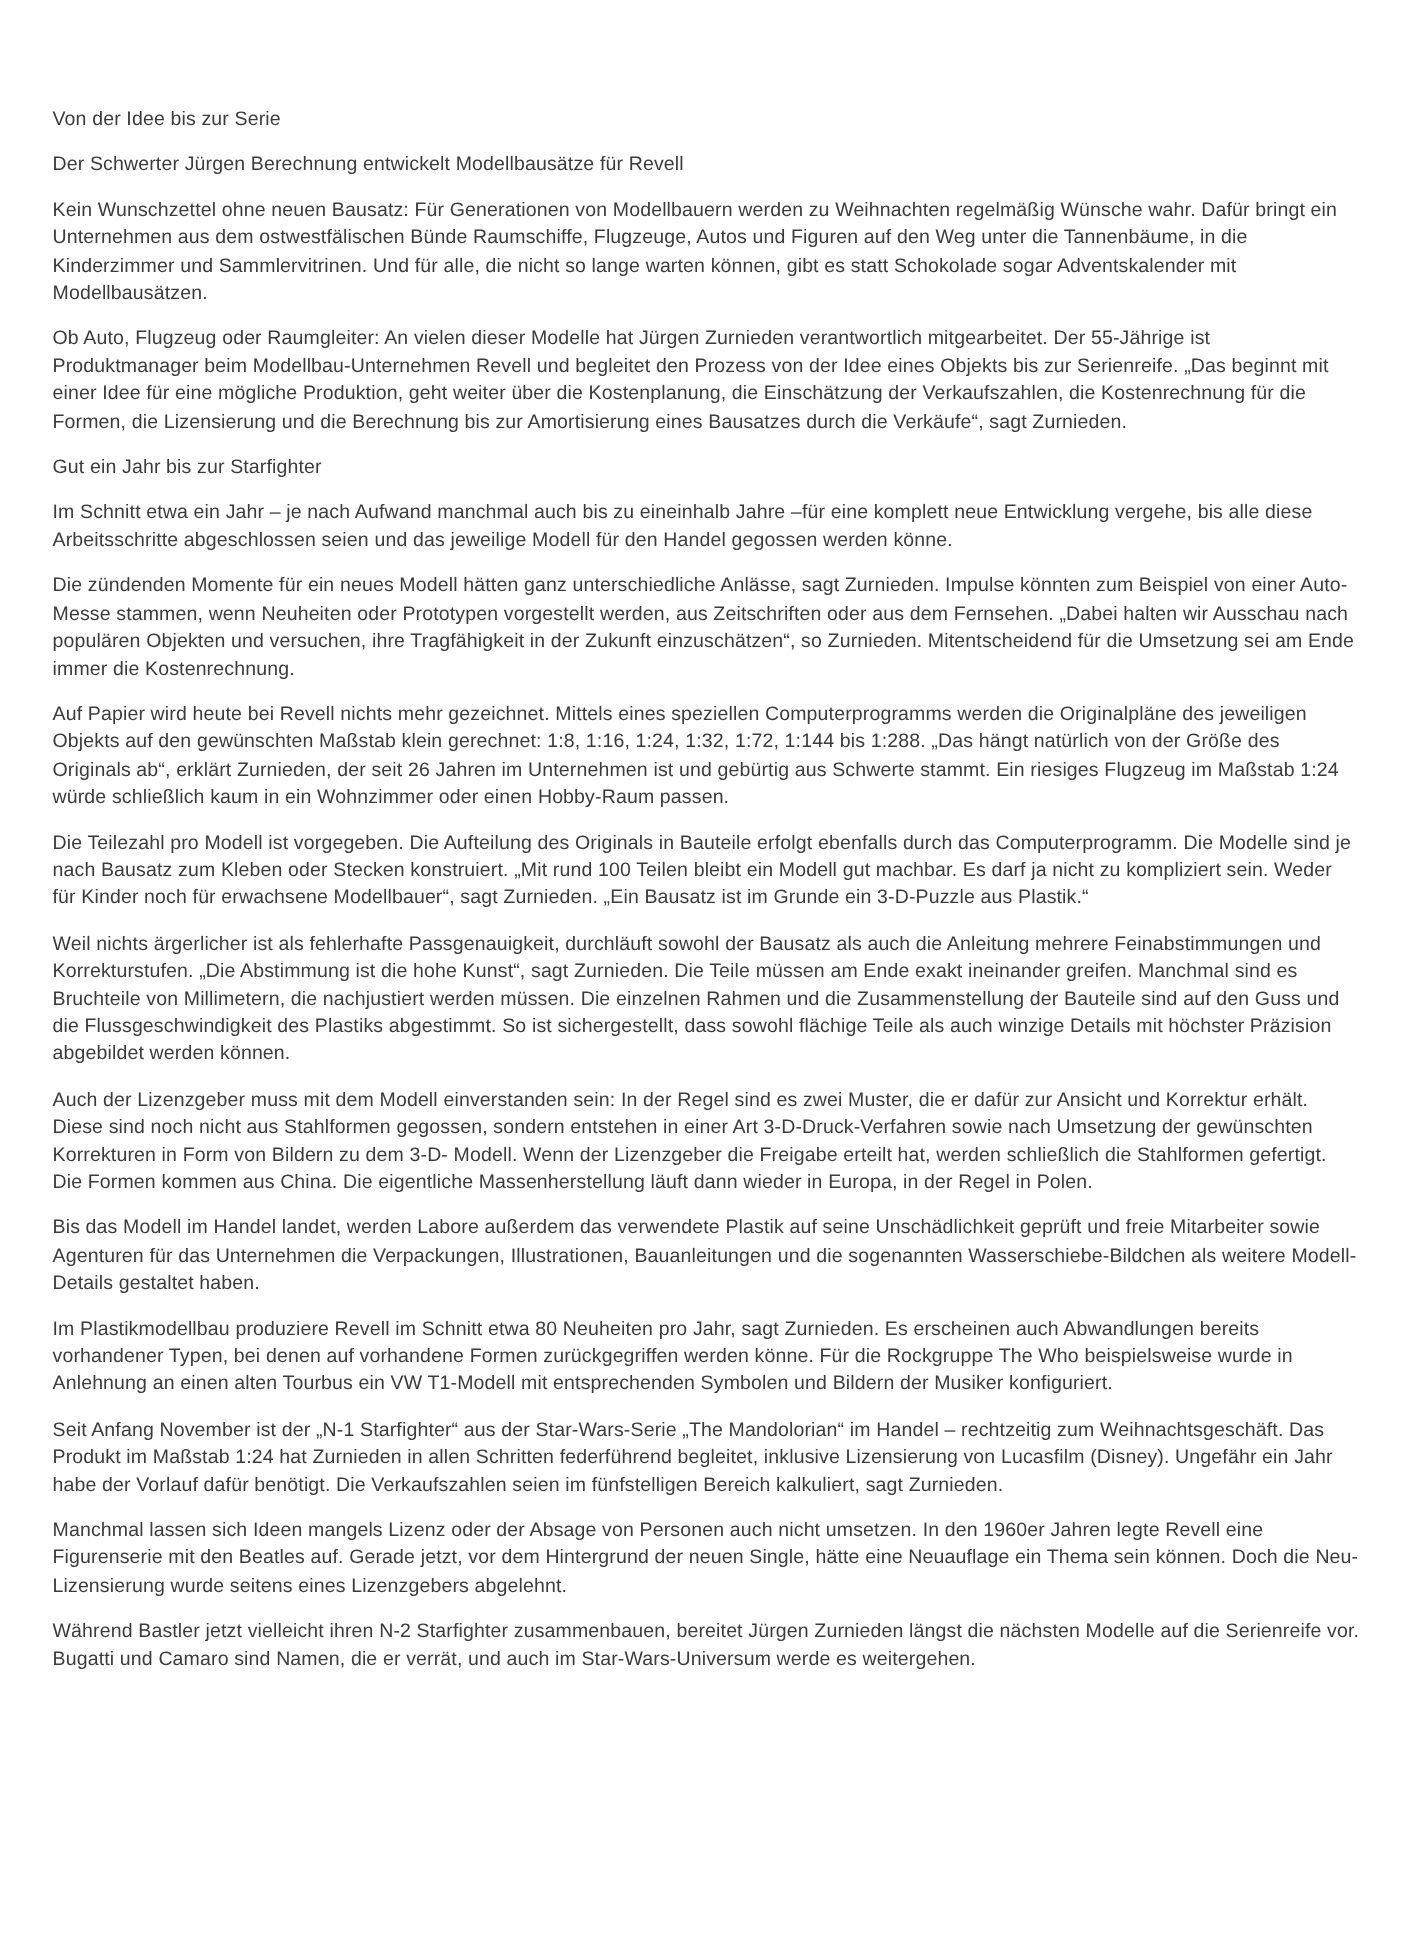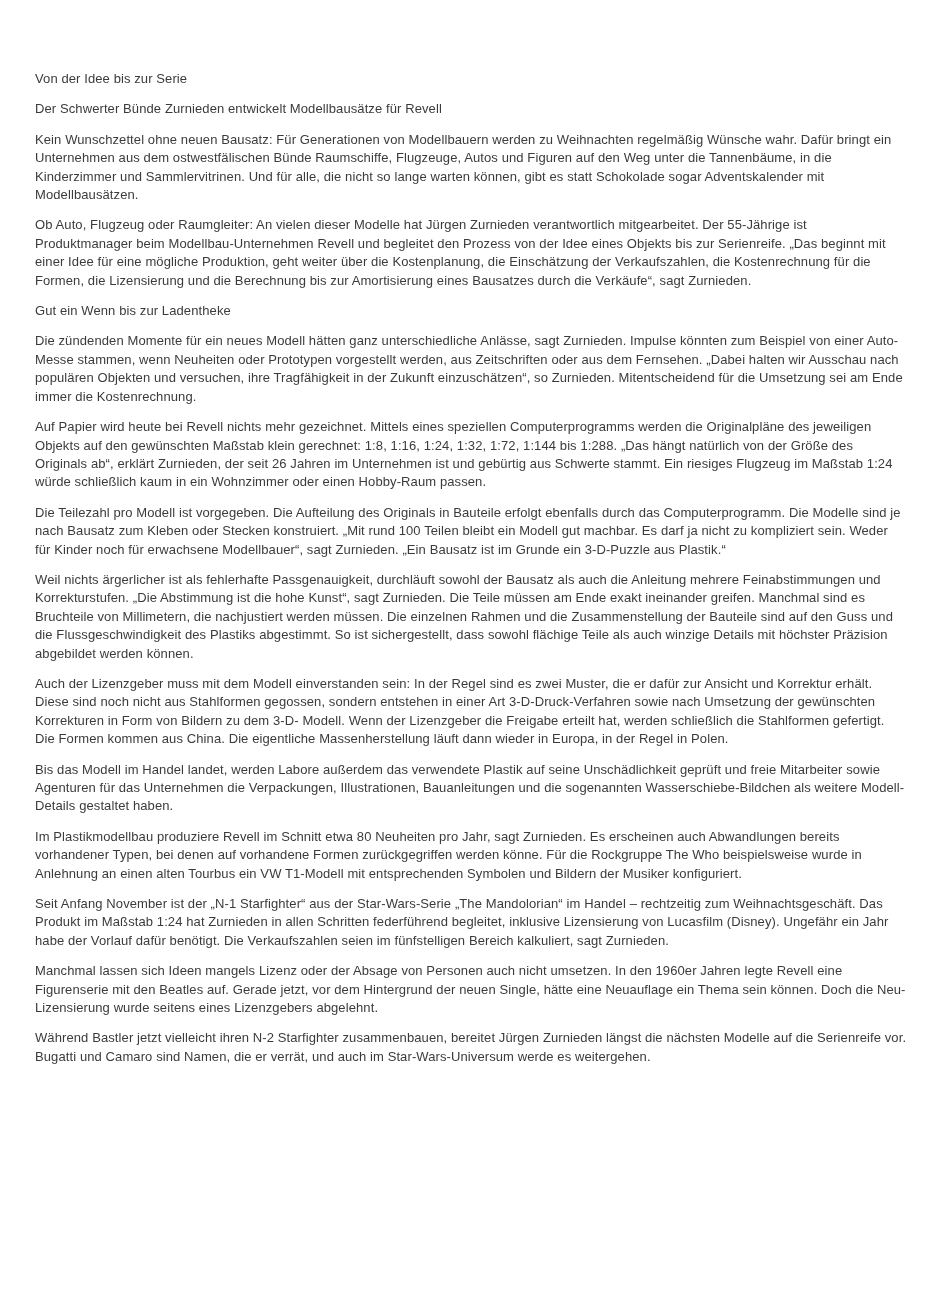--- a/index.html
+++ b/index.html
@@ -53,24 +53,25 @@
     border-radius: 1px;
     
   }
 </style>
 </head>
 <body>
 
 <div class="page" style="background: rgb(255, 255, 255);">
   <div class="content" style="color: rgb(59, 59, 59);">
     <p class="block title">Von der Idee bis zur Serie</p>
-    <p class="block subtitle">Der Schwerter Bünde Zurnieden entwickelt Modellbausätze für Revell</p>
+    <p class="block subtitle">Der Schwerter Jürgen Berechnung entwickelt Modellbausätze für Revell</p>
     <p class="block paragraph">Kein Wunschzettel ohne neuen Bausatz: Für Generationen von Modellbauern werden zu Weihnachten regelmäßig Wünsche wahr. Dafür bringt ein Unternehmen aus dem ostwestfälischen Bünde Raumschiffe, Flugzeuge, Autos und Figuren auf den Weg unter die Tannenbäume, in die Kinderzimmer und Sammlervitrinen. Und für alle, die nicht so lange warten können, gibt es statt Schokolade sogar Adventskalender mit Modellbausätzen.</p>
     <p class="block paragraph">Ob Auto, Flugzeug oder Raumgleiter: An vielen dieser Modelle hat Jürgen Zurnieden verantwortlich mitgearbeitet. Der 55-Jährige ist Produktmanager beim Modellbau-Unternehmen Revell und begleitet den Prozess von der Idee eines Objekts bis zur Serienreife. „Das beginnt mit einer Idee für eine mögliche Produktion, geht weiter über die Kostenplanung, die Einschätzung der Verkaufszahlen, die Kostenrechnung für die Formen, die Lizensierung und die Berechnung bis zur Amortisierung eines Bausatzes durch die Verkäufe“, sagt Zurnieden.</p>
-    <p class="block heading">Gut ein Wenn bis zur Ladentheke</p>
+    <p class="block heading">Gut ein Jahr bis zur Starfighter</p>
+    <p class="block paragraph">Im Schnitt etwa ein Jahr – je nach Aufwand manchmal auch bis zu eineinhalb Jahre –für eine komplett neue Entwicklung vergehe, bis alle diese Arbeitsschritte abgeschlossen seien und das jeweilige Modell für den Handel gegossen werden könne.</p>
     <p class="block paragraph">Die zündenden Momente für ein neues Modell hätten ganz unterschiedliche Anlässe, sagt Zurnieden. Impulse könnten zum Beispiel von einer Auto-Messe stammen, wenn Neuheiten oder Prototypen vorgestellt werden, aus Zeitschriften oder aus dem Fernsehen. „Dabei halten wir Ausschau nach populären Objekten und versuchen, ihre Tragfähigkeit in der Zukunft einzuschätzen“, so Zurnieden. Mitentscheidend für die Umsetzung sei am Ende immer die Kostenrechnung.</p>
     <p class="block paragraph">Auf Papier wird heute bei Revell nichts mehr gezeichnet. Mittels eines speziellen Computerprogramms werden die Originalpläne des jeweiligen Objekts auf den gewünschten Maßstab klein gerechnet: 1:8, 1:16, 1:24, 1:32, 1:72, 1:144 bis 1:288. „Das hängt natürlich von der Größe des Originals ab“, erklärt Zurnieden, der seit 26 Jahren im Unternehmen ist und gebürtig aus Schwerte stammt. Ein riesiges Flugzeug im Maßstab 1:24 würde schließlich kaum in ein Wohnzimmer oder einen Hobby-Raum passen.</p>
     <p class="block paragraph">Die Teilezahl pro Modell ist vorgegeben. Die Aufteilung des Originals in Bauteile erfolgt ebenfalls durch das Computerprogramm. Die Modelle sind je nach Bausatz zum Kleben oder Stecken konstruiert. „Mit rund 100 Teilen bleibt ein Modell gut machbar. Es darf ja nicht zu kompliziert sein. Weder für Kinder noch für erwachsene Modellbauer“, sagt Zurnieden. „Ein Bausatz ist im Grunde ein 3-D-Puzzle aus Plastik.“</p>
     <p class="block paragraph">Weil nichts ärgerlicher ist als fehlerhafte Passgenauigkeit, durchläuft sowohl der Bausatz als auch die Anleitung mehrere Feinabstimmungen und Korrekturstufen. „Die Abstimmung ist die hohe Kunst“, sagt Zurnieden. Die Teile müssen am Ende exakt ineinander greifen. Manchmal sind es Bruchteile von Millimetern, die nachjustiert werden müssen. Die einzelnen Rahmen und die Zusammenstellung der Bauteile sind auf den Guss und die Flussgeschwindigkeit des Plastiks abgestimmt. So ist sichergestellt, dass sowohl flächige Teile als auch winzige Details mit höchster Präzision abgebildet werden können.</p>
     <p class="block paragraph">Auch der Lizenzgeber muss mit dem Modell einverstanden sein: In der Regel sind es zwei Muster, die er dafür zur Ansicht und Korrektur erhält. Diese sind noch nicht aus Stahlformen gegossen, sondern entstehen in einer Art 3-D-Druck-Verfahren sowie nach Umsetzung der gewünschten Korrekturen in Form von Bildern zu dem 3-D- Modell. Wenn der Lizenzgeber die Freigabe erteilt hat, werden schließlich die Stahlformen gefertigt. Die Formen kommen aus China. Die eigentliche Massenherstellung läuft dann wieder in Europa, in der Regel in Polen.</p>
     <p class="block paragraph">Bis das Modell im Handel landet, werden Labore außerdem das verwendete Plastik auf seine Unschädlichkeit geprüft und freie Mitarbeiter sowie Agenturen für das Unternehmen die Verpackungen, Illustrationen, Bauanleitungen und die sogenannten Wasserschiebe-Bildchen als weitere Modell-Details gestaltet haben.</p>
     <p class="block paragraph">Im Plastikmodellbau produziere Revell im Schnitt etwa 80 Neuheiten pro Jahr, sagt Zurnieden. Es erscheinen auch Abwandlungen bereits vorhandener Typen, bei denen auf vorhandene Formen zurückgegriffen werden könne. Für die Rockgruppe The Who beispielsweise wurde in Anlehnung an einen alten Tourbus ein VW T1-Modell mit entsprechenden Symbolen und Bildern der Musiker konfiguriert.</p>
     <p class="block paragraph">Seit Anfang November ist der „N-1 Starfighter“ aus der Star-Wars-Serie „The Mandolorian“ im Handel – rechtzeitig zum Weihnachtsgeschäft. Das Produkt im Maßstab 1:24 hat Zurnieden in allen Schritten federführend begleitet, inklusive Lizensierung von Lucasfilm (Disney). Ungefähr ein Jahr habe der Vorlauf dafür benötigt. Die Verkaufszahlen seien im fünfstelligen Bereich kalkuliert, sagt Zurnieden.</p>
     <p class="block paragraph">Manchmal lassen sich Ideen mangels Lizenz oder der Absage von Personen auch nicht umsetzen. In den 1960er Jahren legte Revell eine Figurenserie mit den Beatles auf. Gerade jetzt, vor dem Hintergrund der neuen Single, hätte eine Neuauflage ein Thema sein können. Doch die Neu-Lizensierung wurde seitens eines Lizenzgebers abgelehnt.</p>
     <p class="block paragraph">Während Bastler jetzt vielleicht ihren N-2 Starfighter zusammenbauen, bereitet Jürgen Zurnieden längst die nächsten Modelle auf die Serienreife vor. Bugatti und Camaro sind Namen, die er verrät, und auch im Star-Wars-Universum werde es weitergehen.</p>

